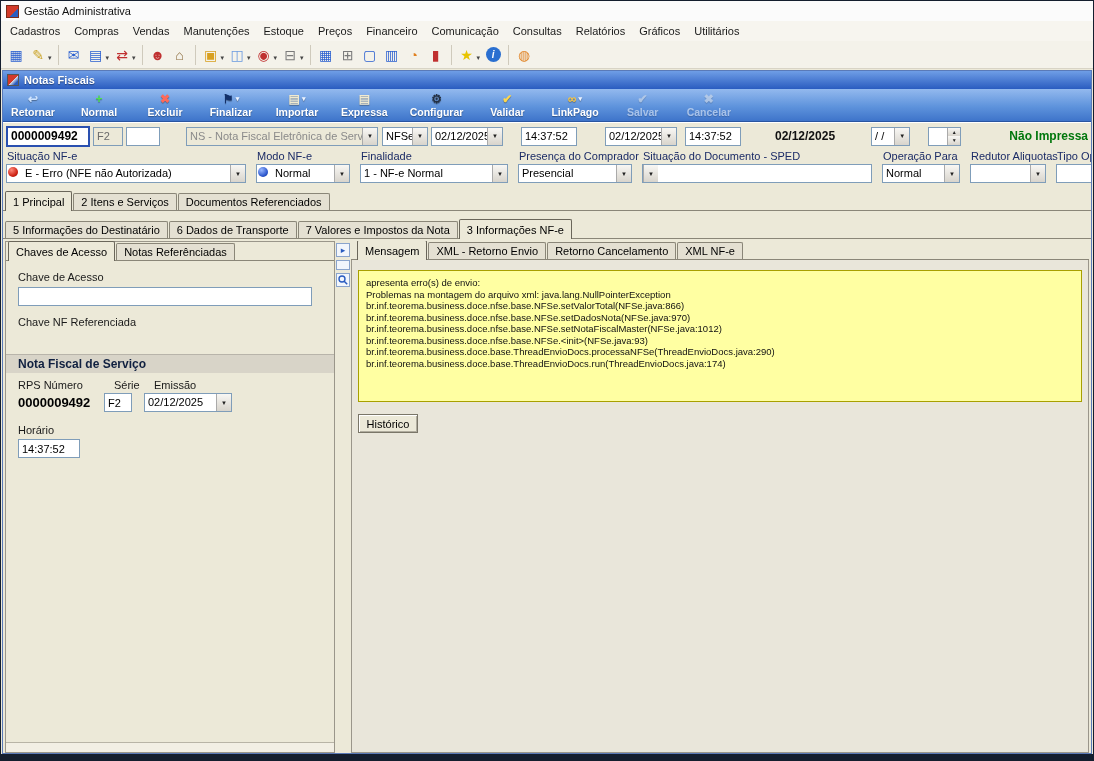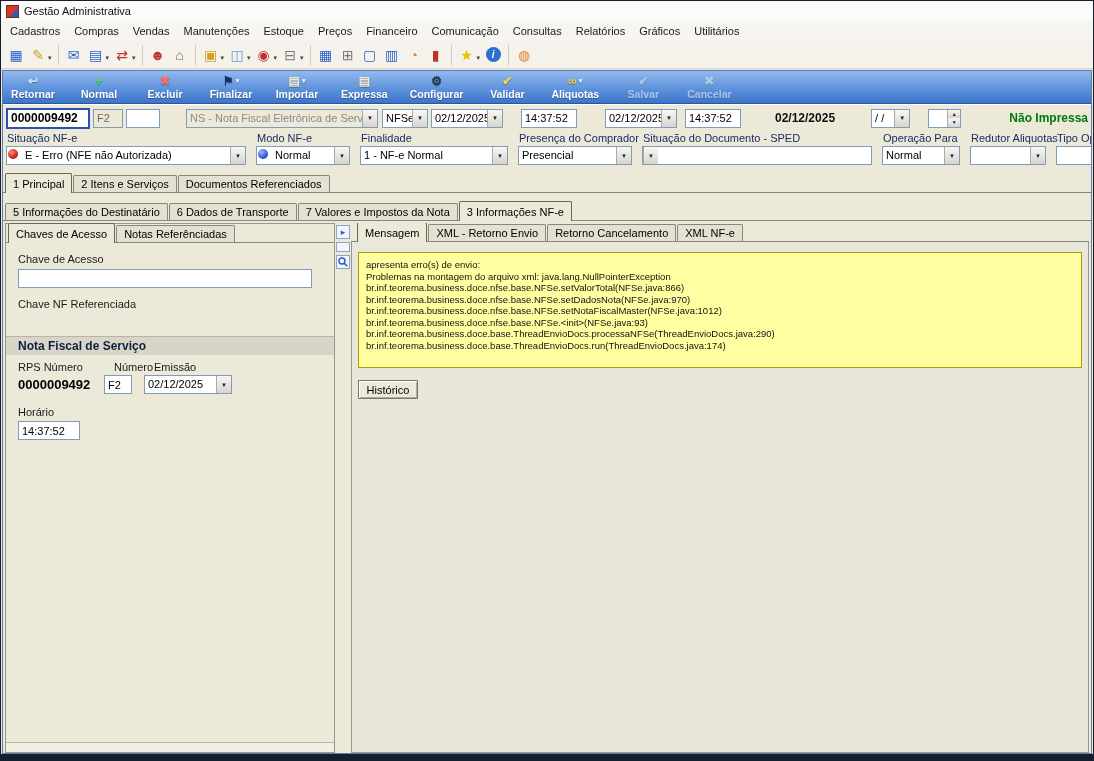--- a/index.html
+++ b/index.html
@@ -70,21 +70,21 @@
   .lscroll{ position:absolute; left:0; right:0; bottom:0; height:10px; background:#f2efe4; border-top:1px solid #b8b4a6;}
   .sect{ margin:26px -12px 0; padding:2px 12px; background:#d8d4c8; font-weight:bold; font-size:12px; color:#102040; border-top:1px solid #b8b4aa;}
   .grid-lbl{ display:flex; margin-top:6px;}
   .grid-val{ display:flex; align-items:center; margin-top:2px;}
   .rps-val{ font-weight:bold; font-size:13px; width:86px;}
   .strip{ width:16px; display:flex; flex-direction:column; align-items:center; padding-top:2px; gap:3px; flex:0 0 auto;}
   .sbtn{ width:14px; height:14px; border:1px solid #8aa4cc; background:#f2f6fc; display:flex; align-items:center; justify-content:center; font-size:9px; color:#2a5cc0; cursor:default;}
   .right{ flex:1; display:flex; flex-direction:column; overflow:hidden;}
   .rtabs{ display:flex; align-items:flex-end; border-bottom:1px solid #8a8678; padding:1px 2px 0 6px; height:19px; flex:0 0 auto;}
   .rbody{ flex:1; background:#e9e6da; border:1px solid #9a968a; border-top:none; overflow:hidden;}
-  .errbox{ margin:10px 6px 0; background:#ffffa2; border:1px solid #a8a000; padding:6px 7px; font-size:9.5px; line-height:11.5px; color:#111; height:116px; overflow:hidden;}
+  .errbox{ margin:10px 6px 0; background:#ffffa2; border:1px solid #a8a000; padding:6px 7px; font-size:9.5px; line-height:11.5px; color:#111; height:132px; overflow:hidden;}
   .errbox div{ white-space:nowrap; }
   .histbtn{ margin:12px 0 0 6px; width:60px; height:19px; background:#ece9d8; border:1px solid #7a7668; box-shadow: inset 1px 1px 0 #ffffff, inset -1px -1px 0 #b0ac9e; font-size:11px; display:flex; align-items:center; justify-content:center; cursor:default;}
 </style>
 </head>
 <body>
 
 <div id="app">
 
   <div class="titlebar">
     <span class="appicon"></span>
@@ -139,20 +139,24 @@
     <span class="tbtn c-star">★</span>
     <span class="caret-sm">▾</span>
     <span class="tbtn">
         <span class="info-circ">i</span>
       </span>
     <span class="tsep"></span>
     <span class="tbtn c-orange">◍</span>
   </div>
 
   <div class="child">
+    <div class="child-title">
+      <span class="wicon"></span>
+      <span class="t">Notas Fiscais</span>
+    </div>
 
     <div class="bluebar">
       <div class="bbtn">
         <span class="ic">
             <span class="i-ret">↩</span>
           </span>
         <span>Retornar</span>
       </div>
       <div class="bbtn">
         <span class="ic">
@@ -196,21 +200,21 @@
         <span class="ic">
             <span class="i-val">✔</span>
           </span>
         <span>Validar</span>
       </div>
       <div class="bbtn">
         <span class="ic">
             <span class="i-lnk">∞</span>
             <span class="caret">▾</span>
           </span>
-        <span>Aliquotas</span>
+        <span>LinkPago</span>
       </div>
       <div class="bbtn disabled">
         <span class="ic">
             <span class="i-dis">✔</span>
           </span>
         <span>Salvar</span>
       </div>
       <div class="bbtn disabled">
         <span class="ic">
             <span class="i-dis">✖</span>
@@ -338,21 +342,21 @@
           </div>
           <div class="lbody">
             <div class="lbl">Chave de Acesso</div>
             <input class="input" style="width: 294px; margin-top: 4px;" value="">
             <div class="lbl" style="margin-top:10px;">Chave NF Referenciada</div>
 
             <div class="sect">Nota Fiscal de Serviço</div>
 
             <div class="grid-lbl">
               <span class="lbl" style="width:96px;">RPS Número</span>
-              <span class="lbl" style="width:40px;">Número</span>
+              <span class="lbl" style="width:40px;">Série</span>
               <span class="lbl">Emissão</span>
             </div>
             <div class="grid-val">
               <span class="rps-val">0000009492</span>
               <input class="input" style="width: 28px; margin-right: 12px;" readonly="" value="F2">
               <span class="combo" style="width:88px;">
                 <span class="ctext">02/12/2025</span>
                   <span class="cbtn">▼</span>
               </span>
             </div>

